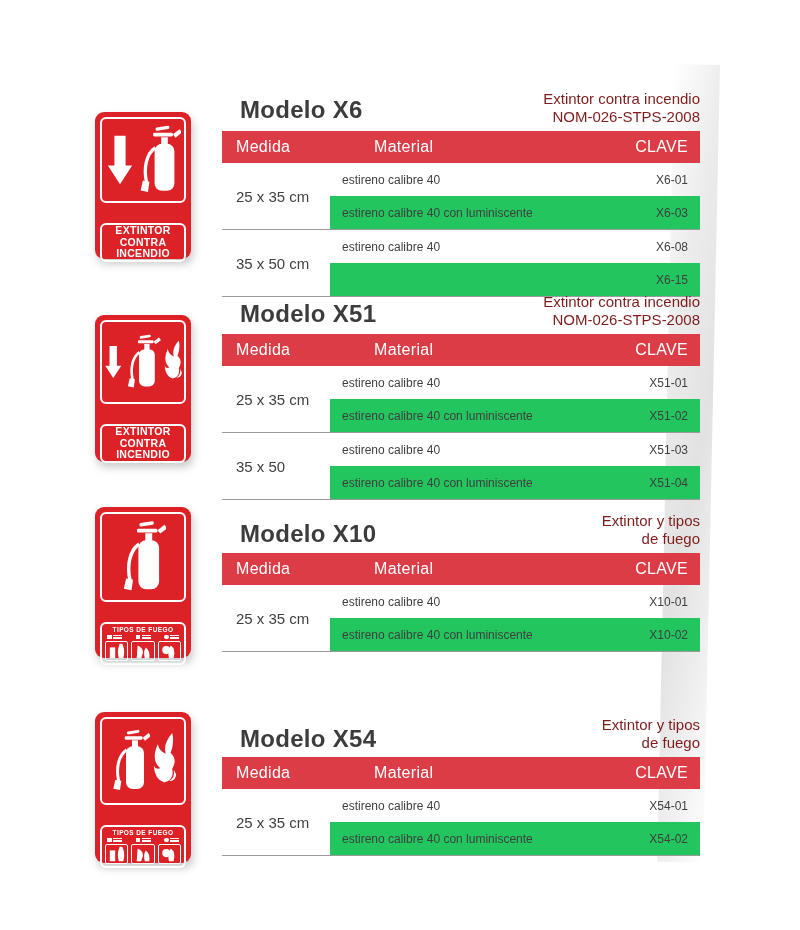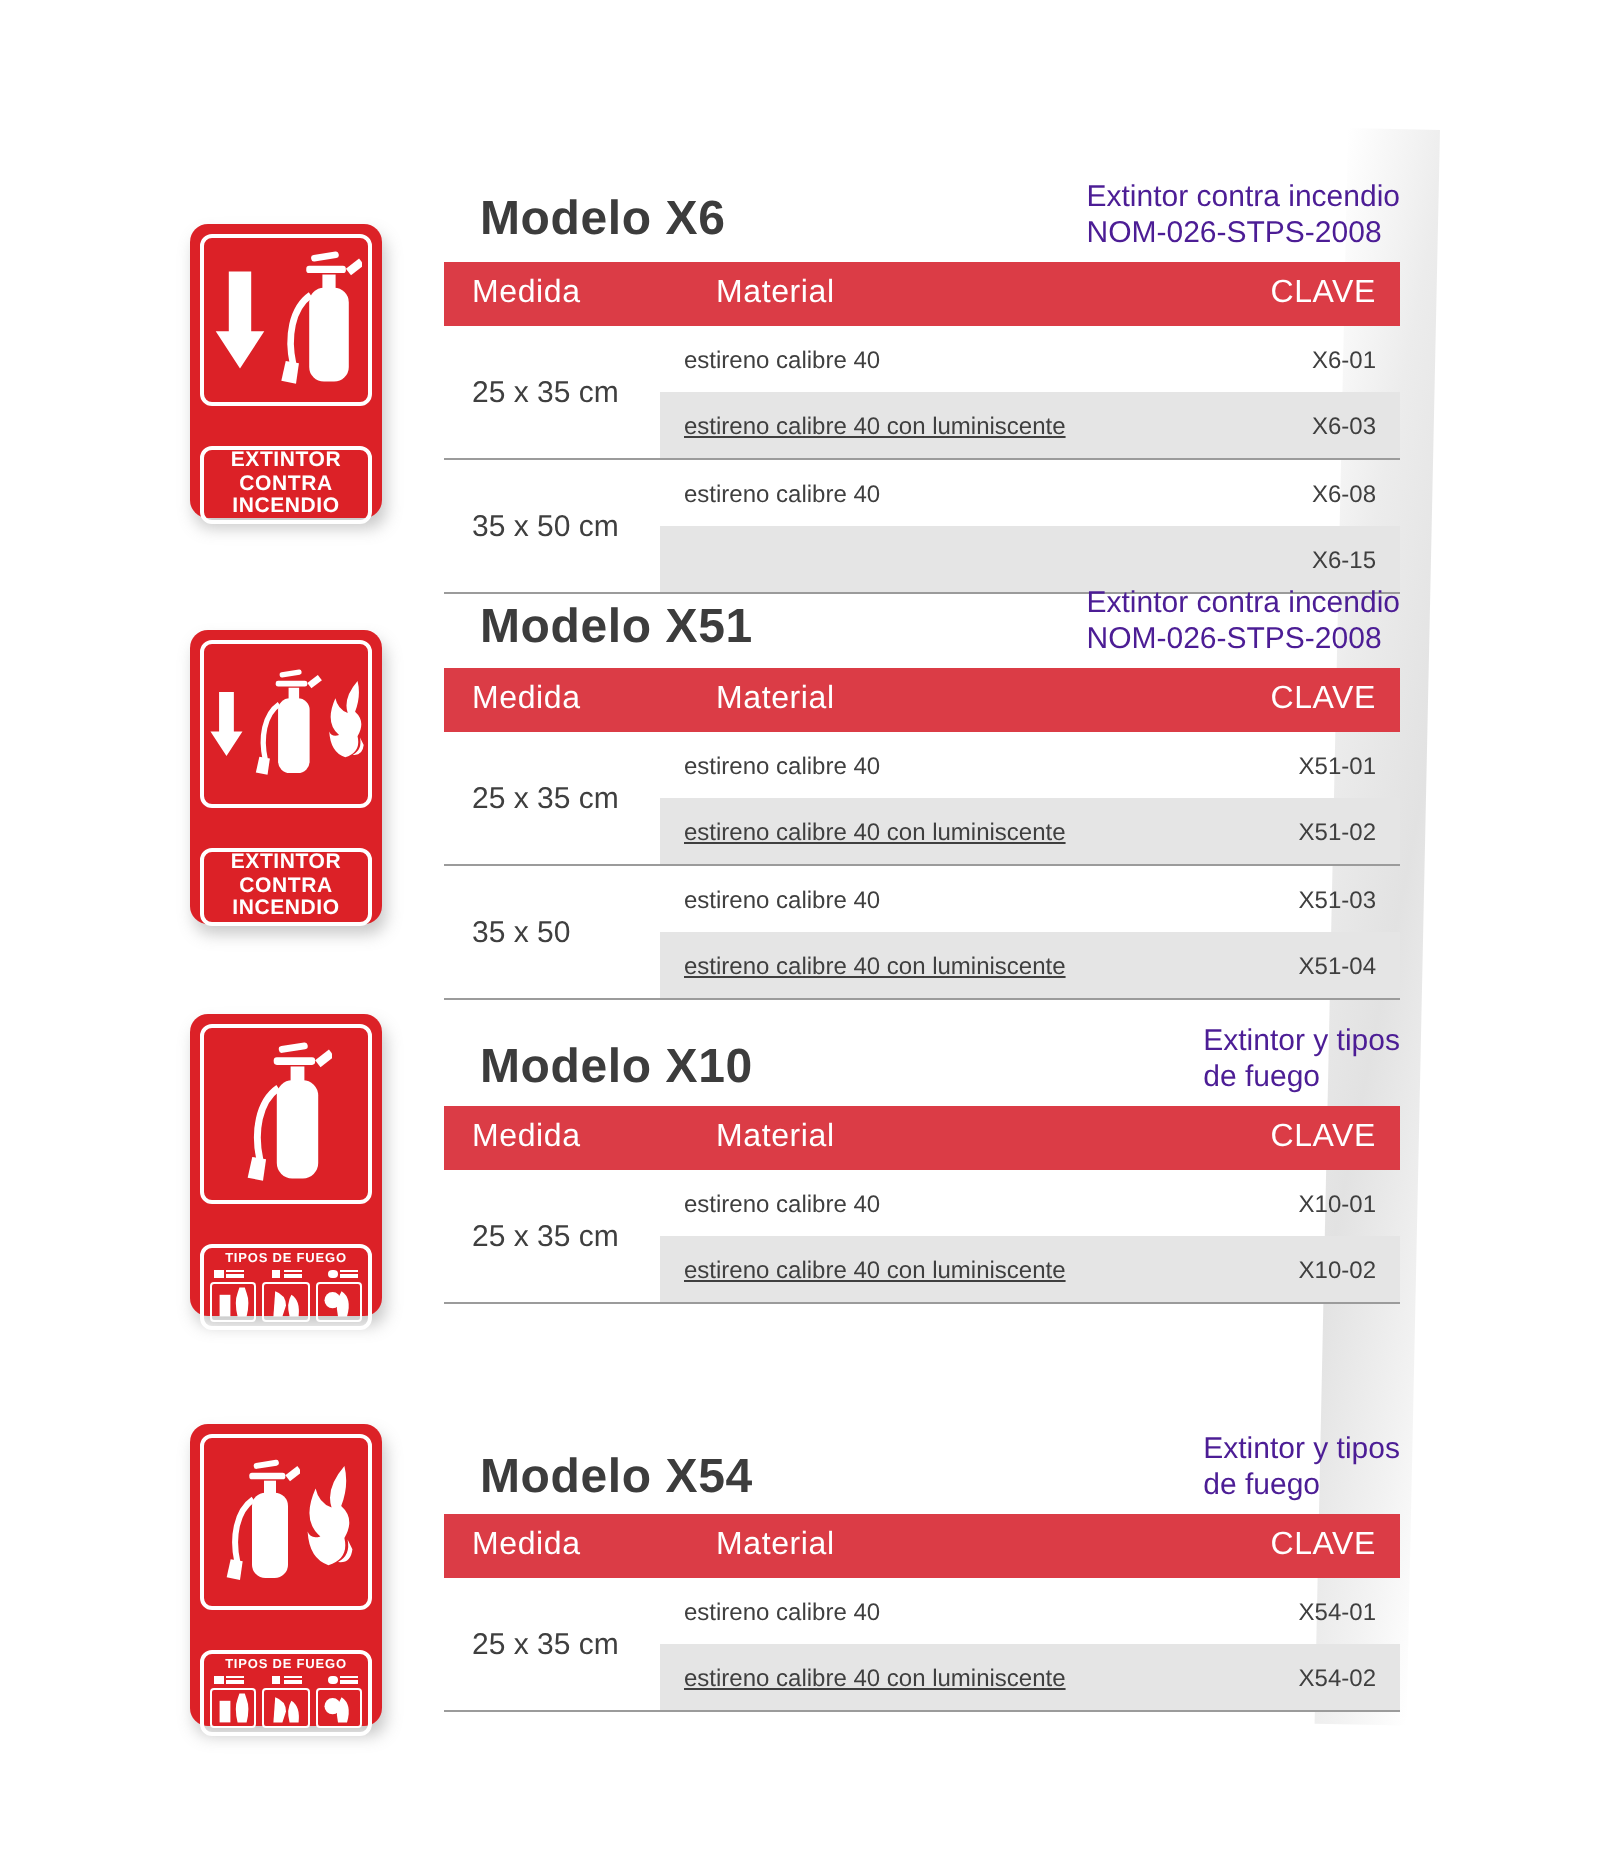--- a/index.html
+++ b/index.html
@@ -9,33 +9,33 @@
   }
   
   .page-edge{
     position:absolute;left:674px;top:64px;width:46px;height:798px;
     background:linear-gradient(100deg,rgba(255,255,255,0) 0%,#ececec 28%,#e2e2e2 55%,#f2f2f2 82%,#ffffff 100%);
     transform:rotate(1.2deg);transform-origin:top left;
   }
 
   
   .model-title{position:absolute;left:228px;margin:12px;font-size:24px;font-weight:600;letter-spacing:.3px;color:#3c3c3c;}
-  .section-subtitle{position:absolute;right:100px;text-align:left;font-size:15px;line-height:18px;color:#4c1d95;}
+  .section-subtitle{position:absolute;right:100px;text-align:right;font-size:15px;line-height:18px;color:#7f1d1d;}
 
   
   .spec-table{position:absolute;left:222px;width:478px;}
   .thead{height:32px;background:#db3c46;display:flex;align-items:center;color:#fff;font-size:16px;letter-spacing:.3px;}
   .th-medida{width:136px;padding-left:14px;box-sizing:border-box;}
-  .th-material{flex:1;}
+  .th-material{flex:1;margin-left:16px;}
   .th-clave{padding-right:12px;}
   .tgroup{display:flex;border-bottom:1.5px solid #9b9b9b;align-items:center;}
   .medida-cell{width:108px;box-sizing:border-box;padding-left:14px;display:flex;align-items:center;font-size:15px;}
   .rows{flex:1;display:flex;flex-direction:column;}
   .trow{height:33px;display:flex;align-items:center;position:relative;padding-left:12px;font-size:12px;white-space:nowrap;}
-  .trow.hl{background:#e5e5e5;text-decoration:underline;}
+  .trow.hl{background:#22c55e;}
   .clave{position:absolute;right:12px;top:50%;transform:translateY(-50%);}
 
   
   .sign{
     position:absolute;left:95px;width:96px;box-sizing:border-box;
     background:#dc2127;border-radius:9px;padding:5px;
     display:flex;flex-direction:column;gap:20px;
     box-shadow:2px 5px 8px rgba(110,110,110,.38);
   }
   .sign-top{

